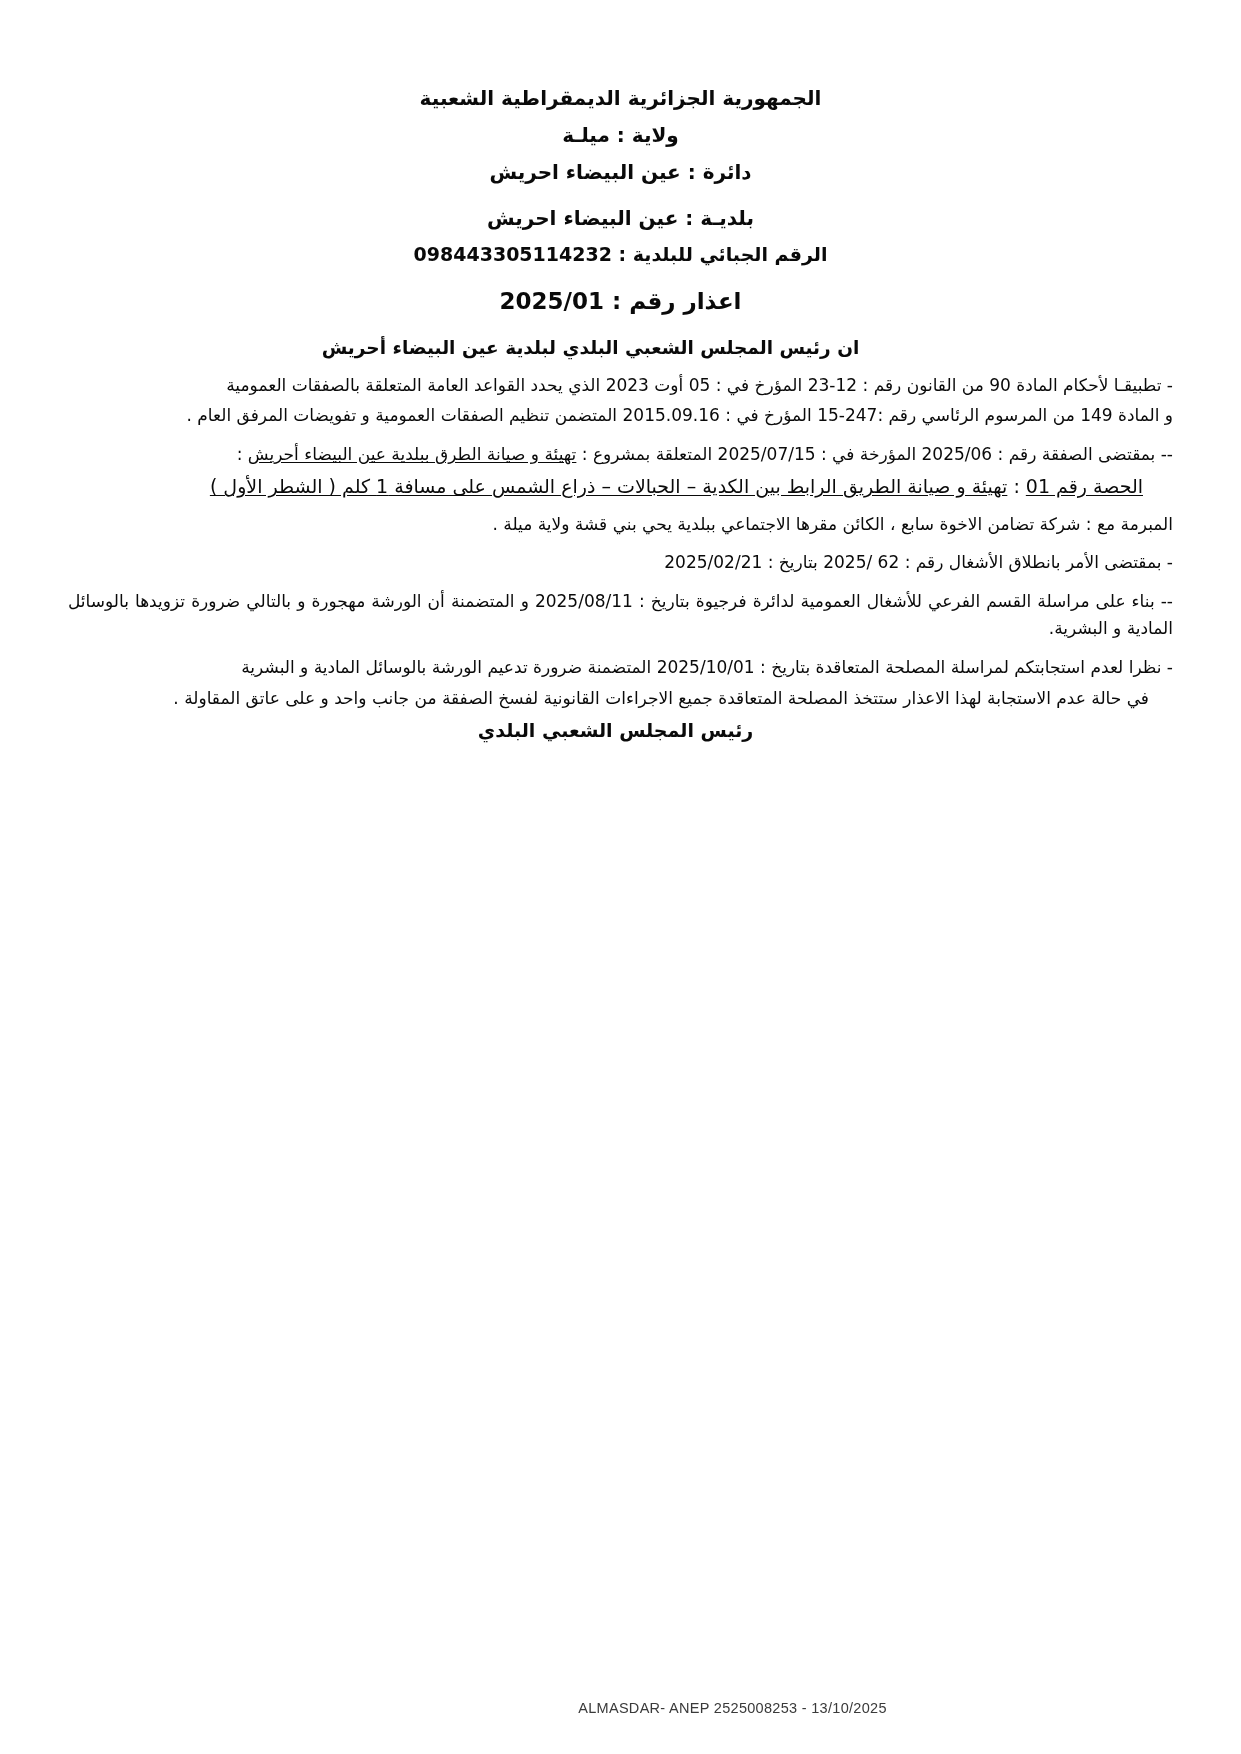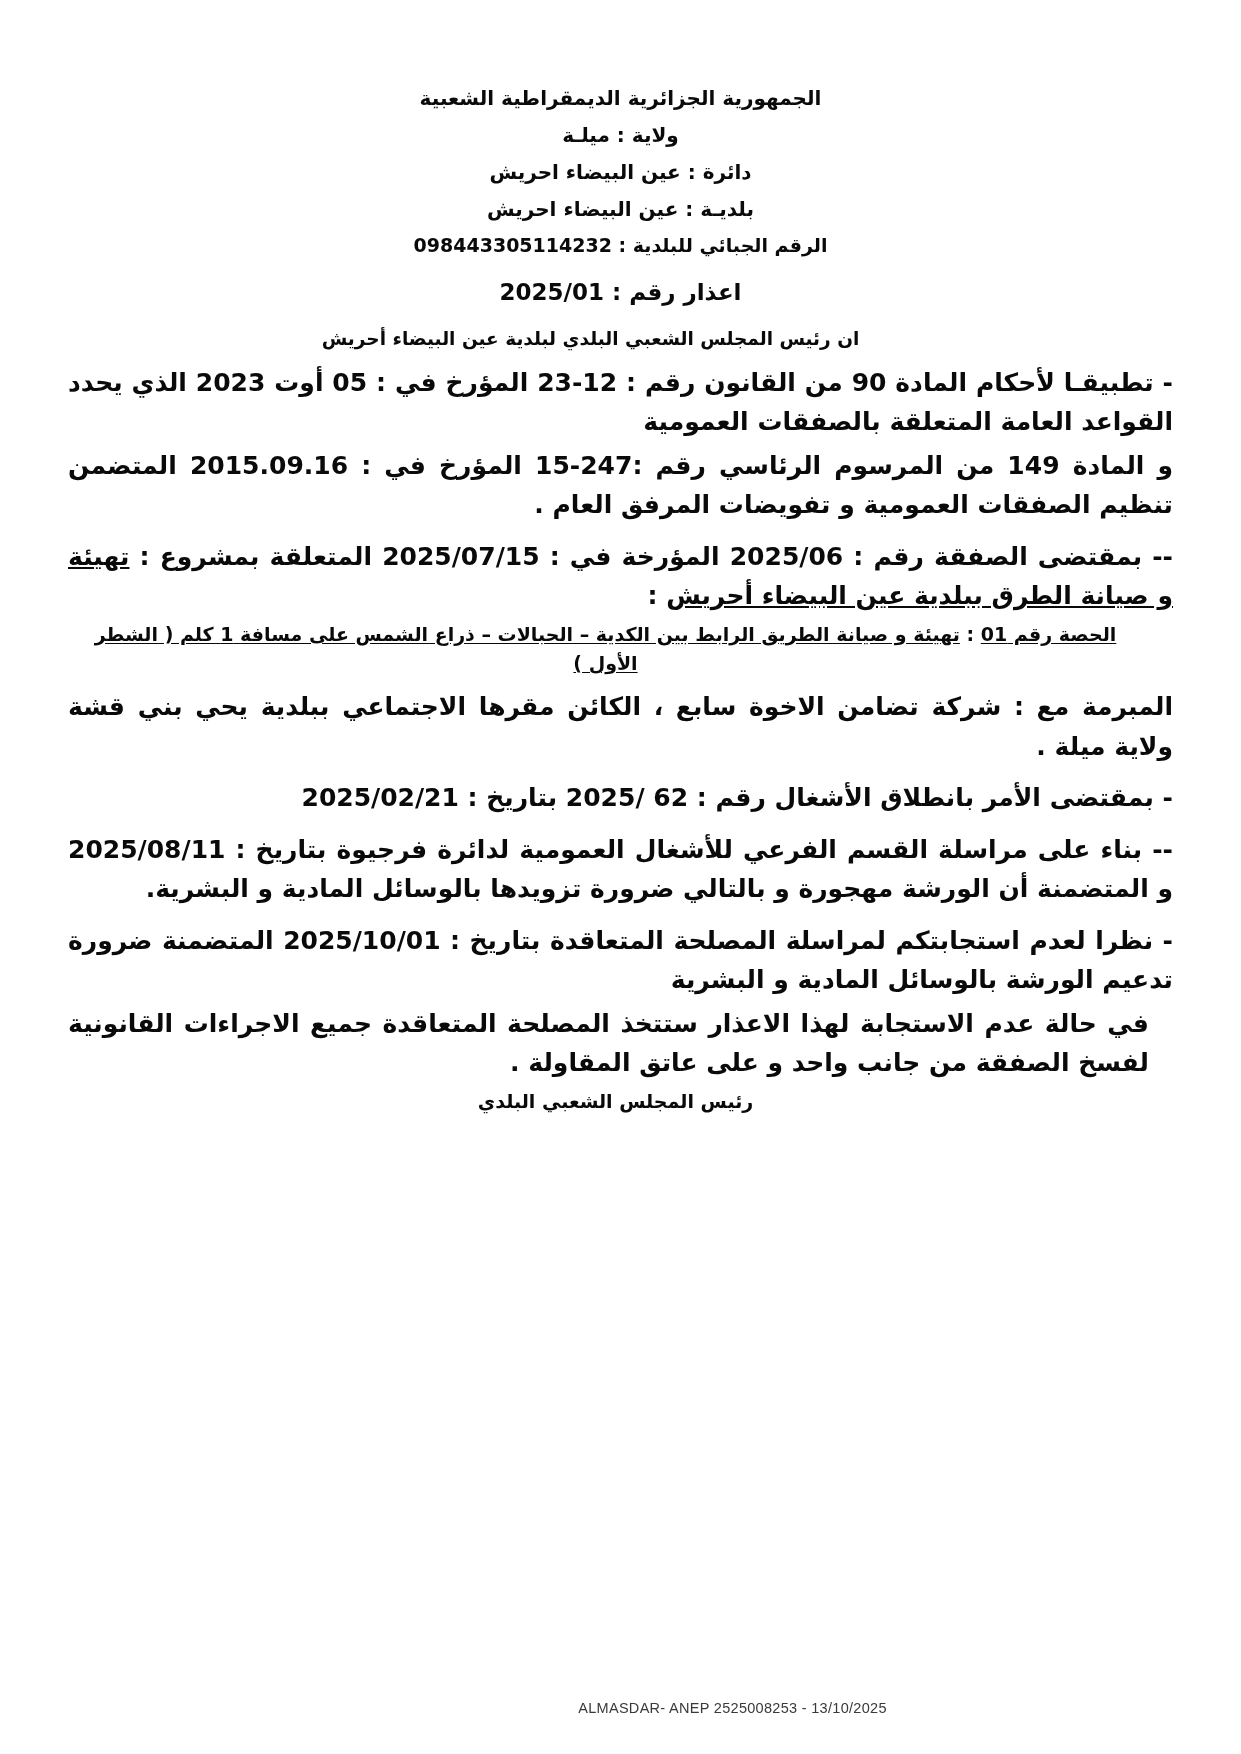--- a/index.html
+++ b/index.html
@@ -39,21 +39,21 @@
   .masthead-line {
     font-weight: bold;
     font-size: 19.5px;
     line-height: 1.0;
     margin: 0 0 15px 0;
     letter-spacing: 0.2px;
     white-space: nowrap;
   }
   .masthead-line.l1 { font-size: 20px; margin-bottom: 17px; }
   .masthead-line.l2 { font-size: 20px; margin-bottom: 17px; }
-  .masthead-line.l3 { font-size: 20px; margin-bottom: 17px; }
+  .masthead-line.l3 { font-size: 20px; margin-bottom: 26px; }
   .masthead-line.l4 { font-size: 20px; margin-bottom: 17px; }
   .masthead-line.l5 { font-size: 19px; margin-bottom: 26px; }
 
   .doc-title {
     text-align: center;
     font-weight: bold;
     font-size: 23px;
     line-height: 1.0;
     margin: 0 0 26px 0;
     direction: rtl;
@@ -68,40 +68,40 @@
     direction: rtl;
     padding-right: 60px;
   }
 
   
   .body-block {
     direction: rtl;
     text-align: justify;
   }
   p.para {
-    font-size: 25px;
-    font-weight: bold;
+    font-size: 17px;
+    font-weight: normal;
     line-height: 1.58;
     margin: 0 0 7px 0;
     text-align: justify;
     text-justify: inter-word;
     direction: rtl;
   }
   p.para.tight { margin-bottom: 4px; }
   p.para.gap   { margin-bottom: 12px; }
 
   .u { text-decoration: underline; text-underline-offset: 2px; }
 
   .lot-line {
     font-size: 19px;
-    font-weight: bold;
+    font-weight: normal;
     line-height: 1.55;
     margin: 0 0 9px 0;
     direction: rtl;
-    text-align: center;
+    text-align: right;
     padding-right: 30px;
   }
 
   .indent-right { padding-right: 24px; }
 
   .signature {
     direction: rtl;
     text-align: center;
     font-size: 19px;
     font-weight: bold;

